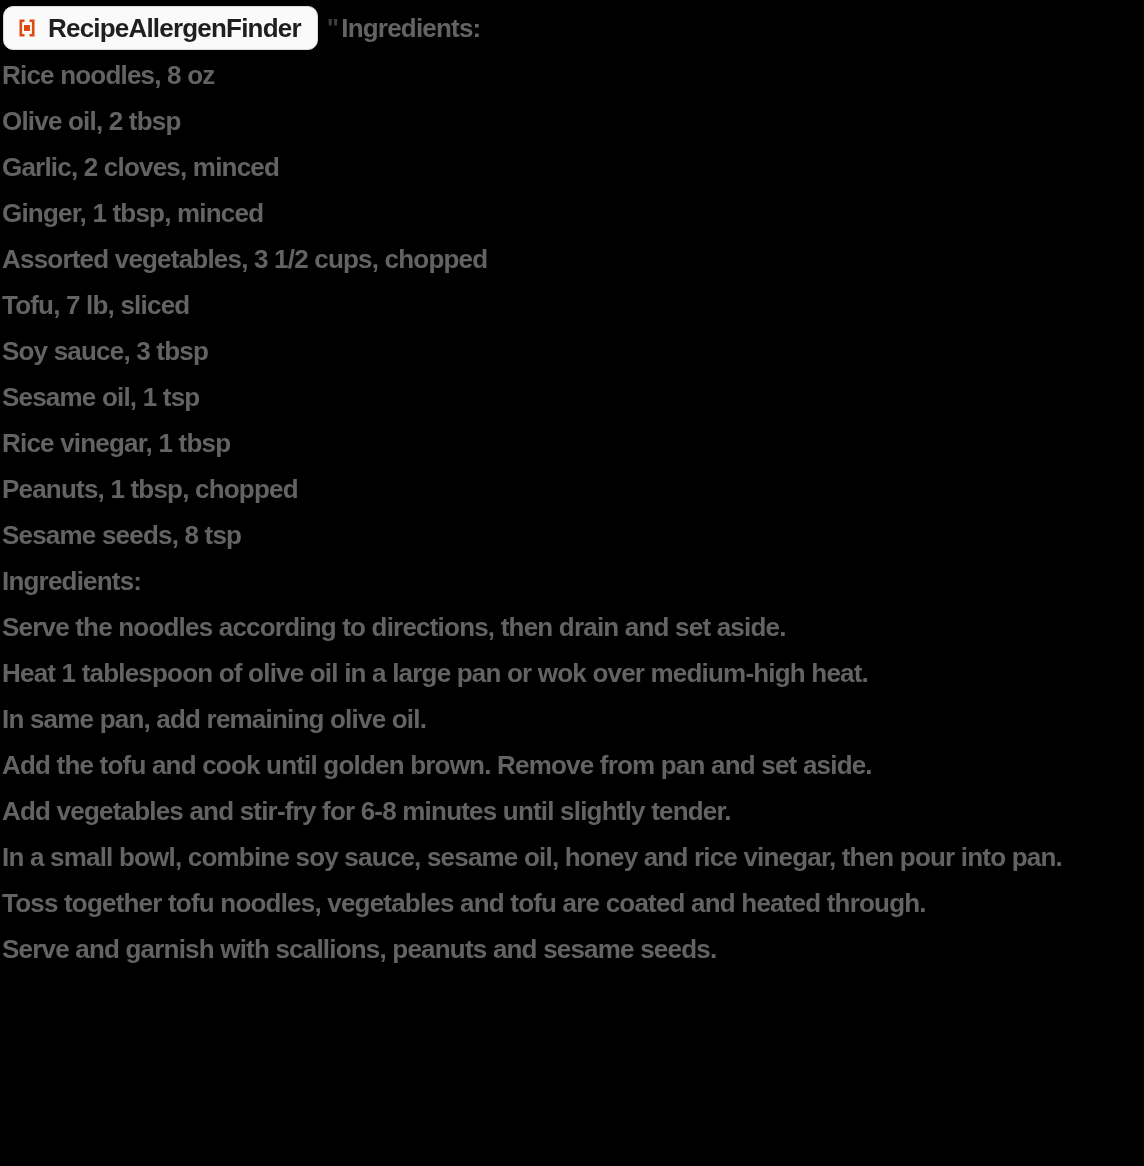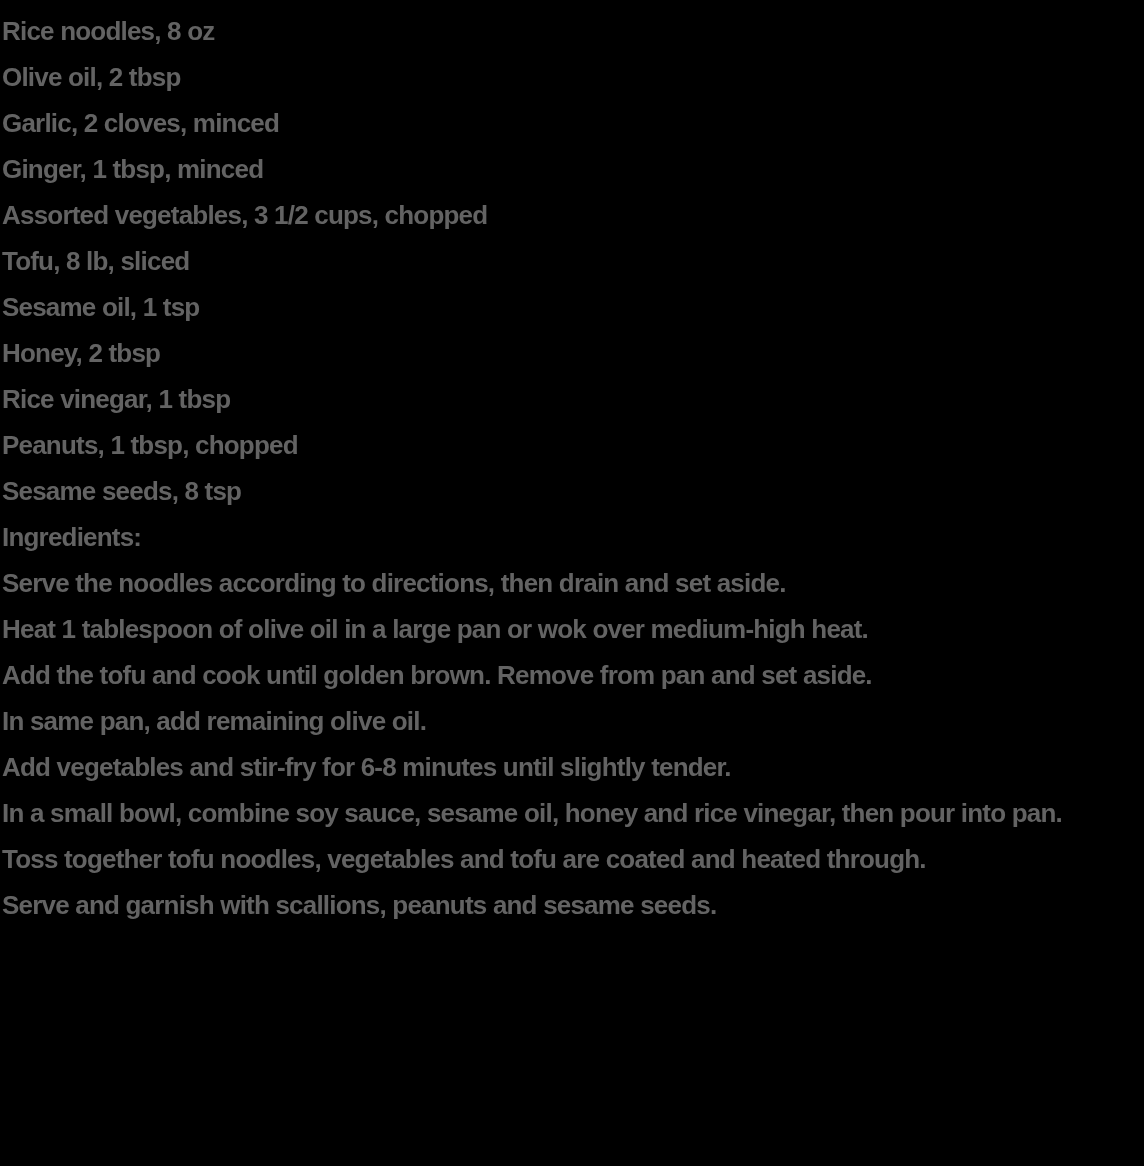--- a/index.html
+++ b/index.html
@@ -49,54 +49,68 @@
     color: #3d3d3d;
     margin-left: 9px;
     margin-right: 3px;
   }
   .header-text {
     font-size: 26px;
     color: #636363;
     white-space: nowrap;
   }
   .lines {
-    margin-top: 8px;
+    margin-top: 2px;
     padding-left: 2px;
   }
   .line {
     font-size: 26px;
     line-height: 46px;
     height: 46px;
     color: #636363;
     white-space: nowrap;
     overflow: hidden;
   }
 </style>
 </head>
 <body>
 
 <div class="canvas">
 
+  <div class="first-line">
+    <span class="badge">
+      <span class="badge-icon">
+        <svg width="22" height="22" viewBox="0 0 22 22" xmlns="http://www.w3.org/2000/svg">
+          <path d="M8.5 3.8 H4.8 V18.2 H8.5" fill="none" stroke="#dd4b0e" stroke-width="2.6"></path>
+          <path d="M13.5 3.8 H17.2 V18.2 H13.5" fill="none" stroke="#dd4b0e" stroke-width="2.6"></path>
+          <rect x="8" y="8" width="6" height="6" fill="#dd4b0e"></rect>
+        </svg>
+      </span>
+      <span class="badge-label">RecipeAllergenFinder</span>
+    </span>
+    <span class="quote">"</span>
+    <span class="header-text">Ingredients:</span>
+  </div>
 
   <div class="lines">
     <div class="line">Rice noodles, 8 oz</div>
     <div class="line">Olive oil, 2 tbsp</div>
     <div class="line">Garlic, 2 cloves, minced</div>
     <div class="line">Ginger, 1 tbsp, minced</div>
     <div class="line">Assorted vegetables, 3 1/2 cups, chopped</div>
-    <div class="line">Tofu, 8 lb, sliced</div>
+    <div class="line">Tofu, 7 lb, sliced</div>
+    <div class="line">Soy sauce, 3 tbsp</div>
     <div class="line">Sesame oil, 1 tsp</div>
-    <div class="line">Honey, 2 tbsp</div>
     <div class="line">Rice vinegar, 1 tbsp</div>
     <div class="line">Peanuts, 1 tbsp, chopped</div>
     <div class="line">Sesame seeds, 8 tsp</div>
     <div class="line">Ingredients:</div>
     <div class="line">Serve the noodles according to directions, then drain and set aside.</div>
     <div class="line">Heat 1 tablespoon of olive oil in a large pan or wok over medium-high heat.</div>
+    <div class="line">In same pan, add remaining olive oil.</div>
     <div class="line">Add the tofu and cook until golden brown. Remove from pan and set aside.</div>
-    <div class="line">In same pan, add remaining olive oil.</div>
     <div class="line">Add vegetables and stir-fry for 6-8 minutes until slightly tender.</div>
     <div class="line">In a small bowl, combine soy sauce, sesame oil, honey and rice vinegar, then pour into pan.</div>
     <div class="line">Toss together tofu noodles, vegetables and tofu are coated and heated through.</div>
     <div class="line">Serve and garnish with scallions, peanuts and sesame seeds.</div>
   </div>
 
 </div>
 
 </body></html>

